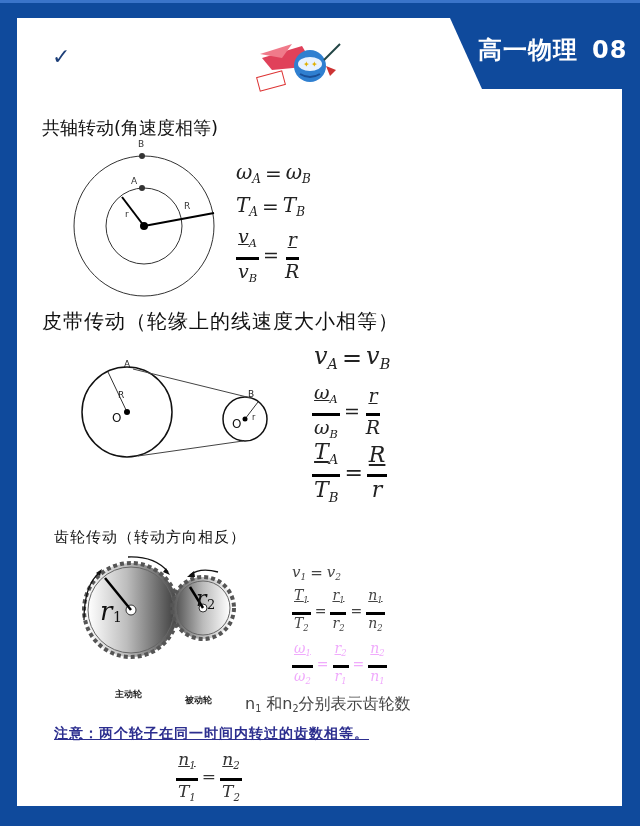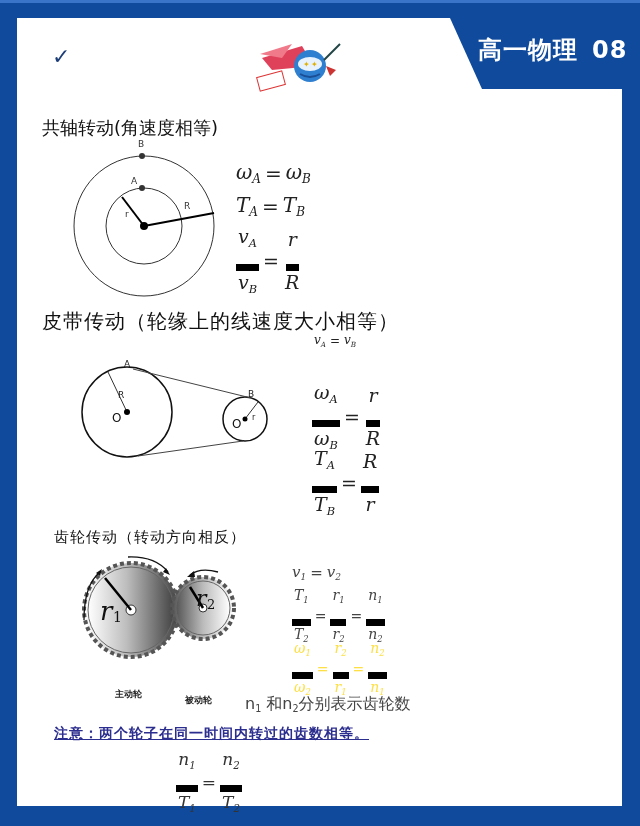--- a/index.html
+++ b/index.html
@@ -16,21 +16,21 @@
   .title { color:#1d3f78; font-family:"DejaVu Sans","Liberation Sans",sans-serif; font-weight:bold; font-size:23px; margin-left:14px; letter-spacing:1px; }
   .mascot { position:absolute; left:252px; top:36px; width:110px; height:58px; }
   .h { position:absolute; font-family:"DejaVu Sans","Liberation Sans",sans-serif; color:#111; white-space:nowrap; }
   .h1 { left:42px; top:116px; font-size:18px; }
   .h2 { left:42px; top:308px; font-size:20px; letter-spacing:1px; }
   .h3 { left:54px; top:528px; font-size:15px; letter-spacing:1px; }
   svg.dia { position:absolute; left:0; top:0; }
   .eq { position:absolute; font-family:"DejaVu Serif","Liberation Serif",serif; font-style:italic; color:#222; white-space:nowrap; }
   .sub { font-size:60%; vertical-align:-0.35em; }
   .frac { display:inline-flex; flex-direction:column; align-items:center; vertical-align:middle; }
-  .frac .n { border-bottom:7px solid #000000; padding:0 2px 14px; line-height:1.1; }
+  .frac .n { border-bottom:3px solid #000000; padding:0 2px 7px; line-height:1.1;text-decoration:underline; }
   .frac .d { padding:1px 2px 0; line-height:1.1; }
   .op { font-style:normal; margin:0 4px; vertical-align:middle; }
   .note-n { position:absolute; left:245px; top:694px; font-family:"DejaVu Serif",serif; font-size:16px; color:#444; white-space:nowrap; }
   .note-n .nsym { font-family:"DejaVu Sans",sans-serif; }
   .note { position:absolute; left:54px; top:725px; font-family:"DejaVu Serif",serif; font-size:14px; font-weight:bold; color:#2c2e8f; white-space:nowrap; letter-spacing:1px;text-decoration:underline; }
   .gear-label { position:absolute; font-family:"DejaVu Sans",sans-serif; font-size:9px; color:#222; font-weight:bold; }
 </style>
 </head>
 <body>
 
@@ -101,33 +101,33 @@
   <circle cx="127" cy="412" r="3" fill="#000"></circle>
   <circle cx="245" cy="419" r="2.5" fill="#000"></circle>
   <text x="124" y="367" font-size="9" font-family="DejaVu Sans,sans-serif" fill="#222">A</text>
   <text x="248" y="397" font-size="9" font-family="DejaVu Sans,sans-serif" fill="#222">B</text>
   <text x="118" y="398" font-size="9" font-family="DejaVu Sans,sans-serif" fill="#222">R</text>
   <text x="252" y="420" font-size="8" font-family="DejaVu Sans,sans-serif" fill="#222">r</text>
   <text x="112" y="422" font-size="12" font-family="DejaVu Sans,sans-serif" fill="#111">O</text>
   <text x="232" y="428" font-size="12" font-family="DejaVu Sans,sans-serif" fill="#111">O</text>
 </svg>
 
-<div class="eq" style="left:314px;top:333px;font-size:12px;">
+<div class="eq" style="left:314px;top:342px;font-size:24px;">
   <span>v</span><span class="sub">A</span><span class="op">=</span><span>v</span><span class="sub">B</span>
 </div>
 <div class="eq" style="left:312px;top:382px;font-size:19px;">
   <span class="frac">
       <span class="n"><span>ω</span><span class="sub">A</span></span>
       <span class="d"><span>ω</span><span class="sub">B</span></span>
     </span><span class="op">=</span><span class="frac">
       <span class="n">r</span>
       <span class="d">R</span>
     </span>
 </div>
-<div class="eq" style="left:312px;top:440px;font-size:19px;margin-top:8px;">
+<div class="eq" style="left:312px;top:440px;font-size:22px;">
   <span class="frac">
       <span class="n"><span>T</span><span class="sub">A</span></span>
       <span class="d"><span>T</span><span class="sub">B</span></span>
     </span><span class="op">=</span><span class="frac">
       <span class="n">R</span>
       <span class="d">r</span>
     </span>
 </div>
 
 <div class="h h3">齿轮传动（转动方向相反）</div>
@@ -174,21 +174,21 @@
       <span class="n"><span>T</span><span class="sub">1</span></span>
       <span class="d"><span>T</span><span class="sub">2</span></span>
     </span><span class="op">=</span><span class="frac">
       <span class="n"><span>r</span><span class="sub">1</span></span>
       <span class="d"><span>r</span><span class="sub">2</span></span>
     </span><span class="op">=</span><span class="frac">
       <span class="n"><span>n</span><span class="sub">1</span></span>
       <span class="d"><span>n</span><span class="sub">2</span></span>
     </span>
 </div>
-<div class="eq" style="left:292px;top:641px;font-size:14px;color:#fde047;text-align:right;">
+<div class="eq" style="left:292px;top:641px;font-size:14px;color:#f0abfc;text-align:right;">
   <span class="frac">
       <span class="n"><span>ω</span><span class="sub">1</span></span>
       <span class="d"><span>ω</span><span class="sub">2</span></span>
     </span><span class="op">=</span><span class="frac">
       <span class="n"><span>r</span><span class="sub">2</span></span>
       <span class="d"><span>r</span><span class="sub">1</span></span>
     </span><span class="op">=</span><span class="frac">
       <span class="n"><span>n</span><span class="sub">2</span></span>
       <span class="d"><span>n</span><span class="sub">1</span></span>
     </span>

